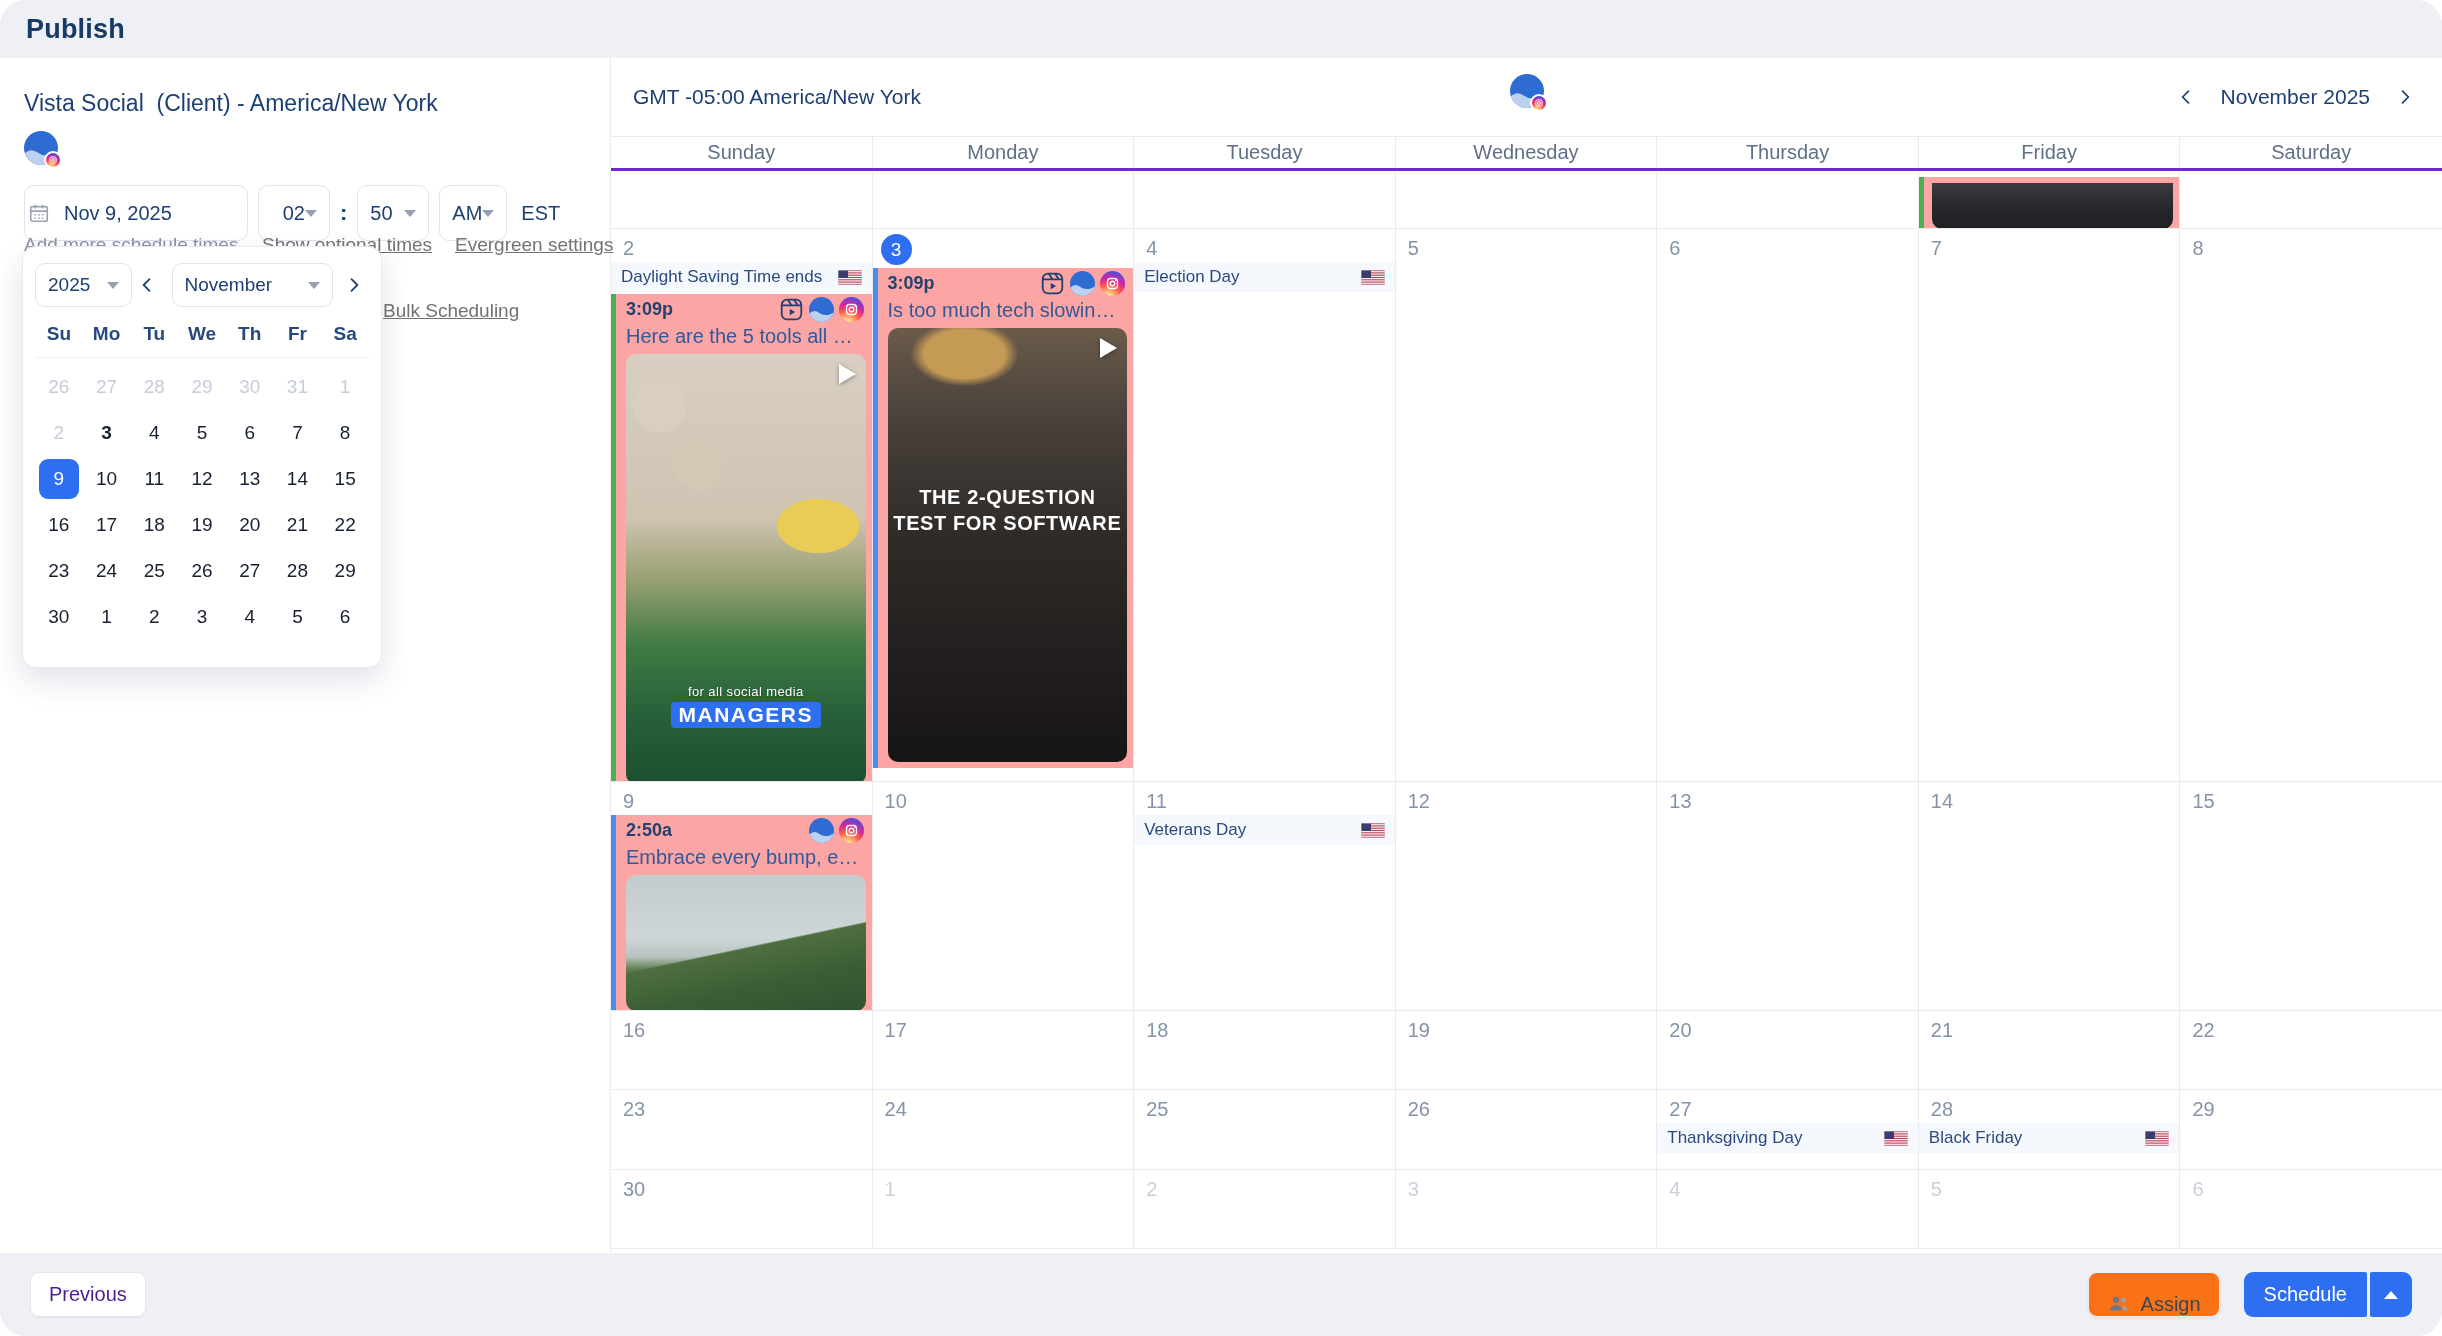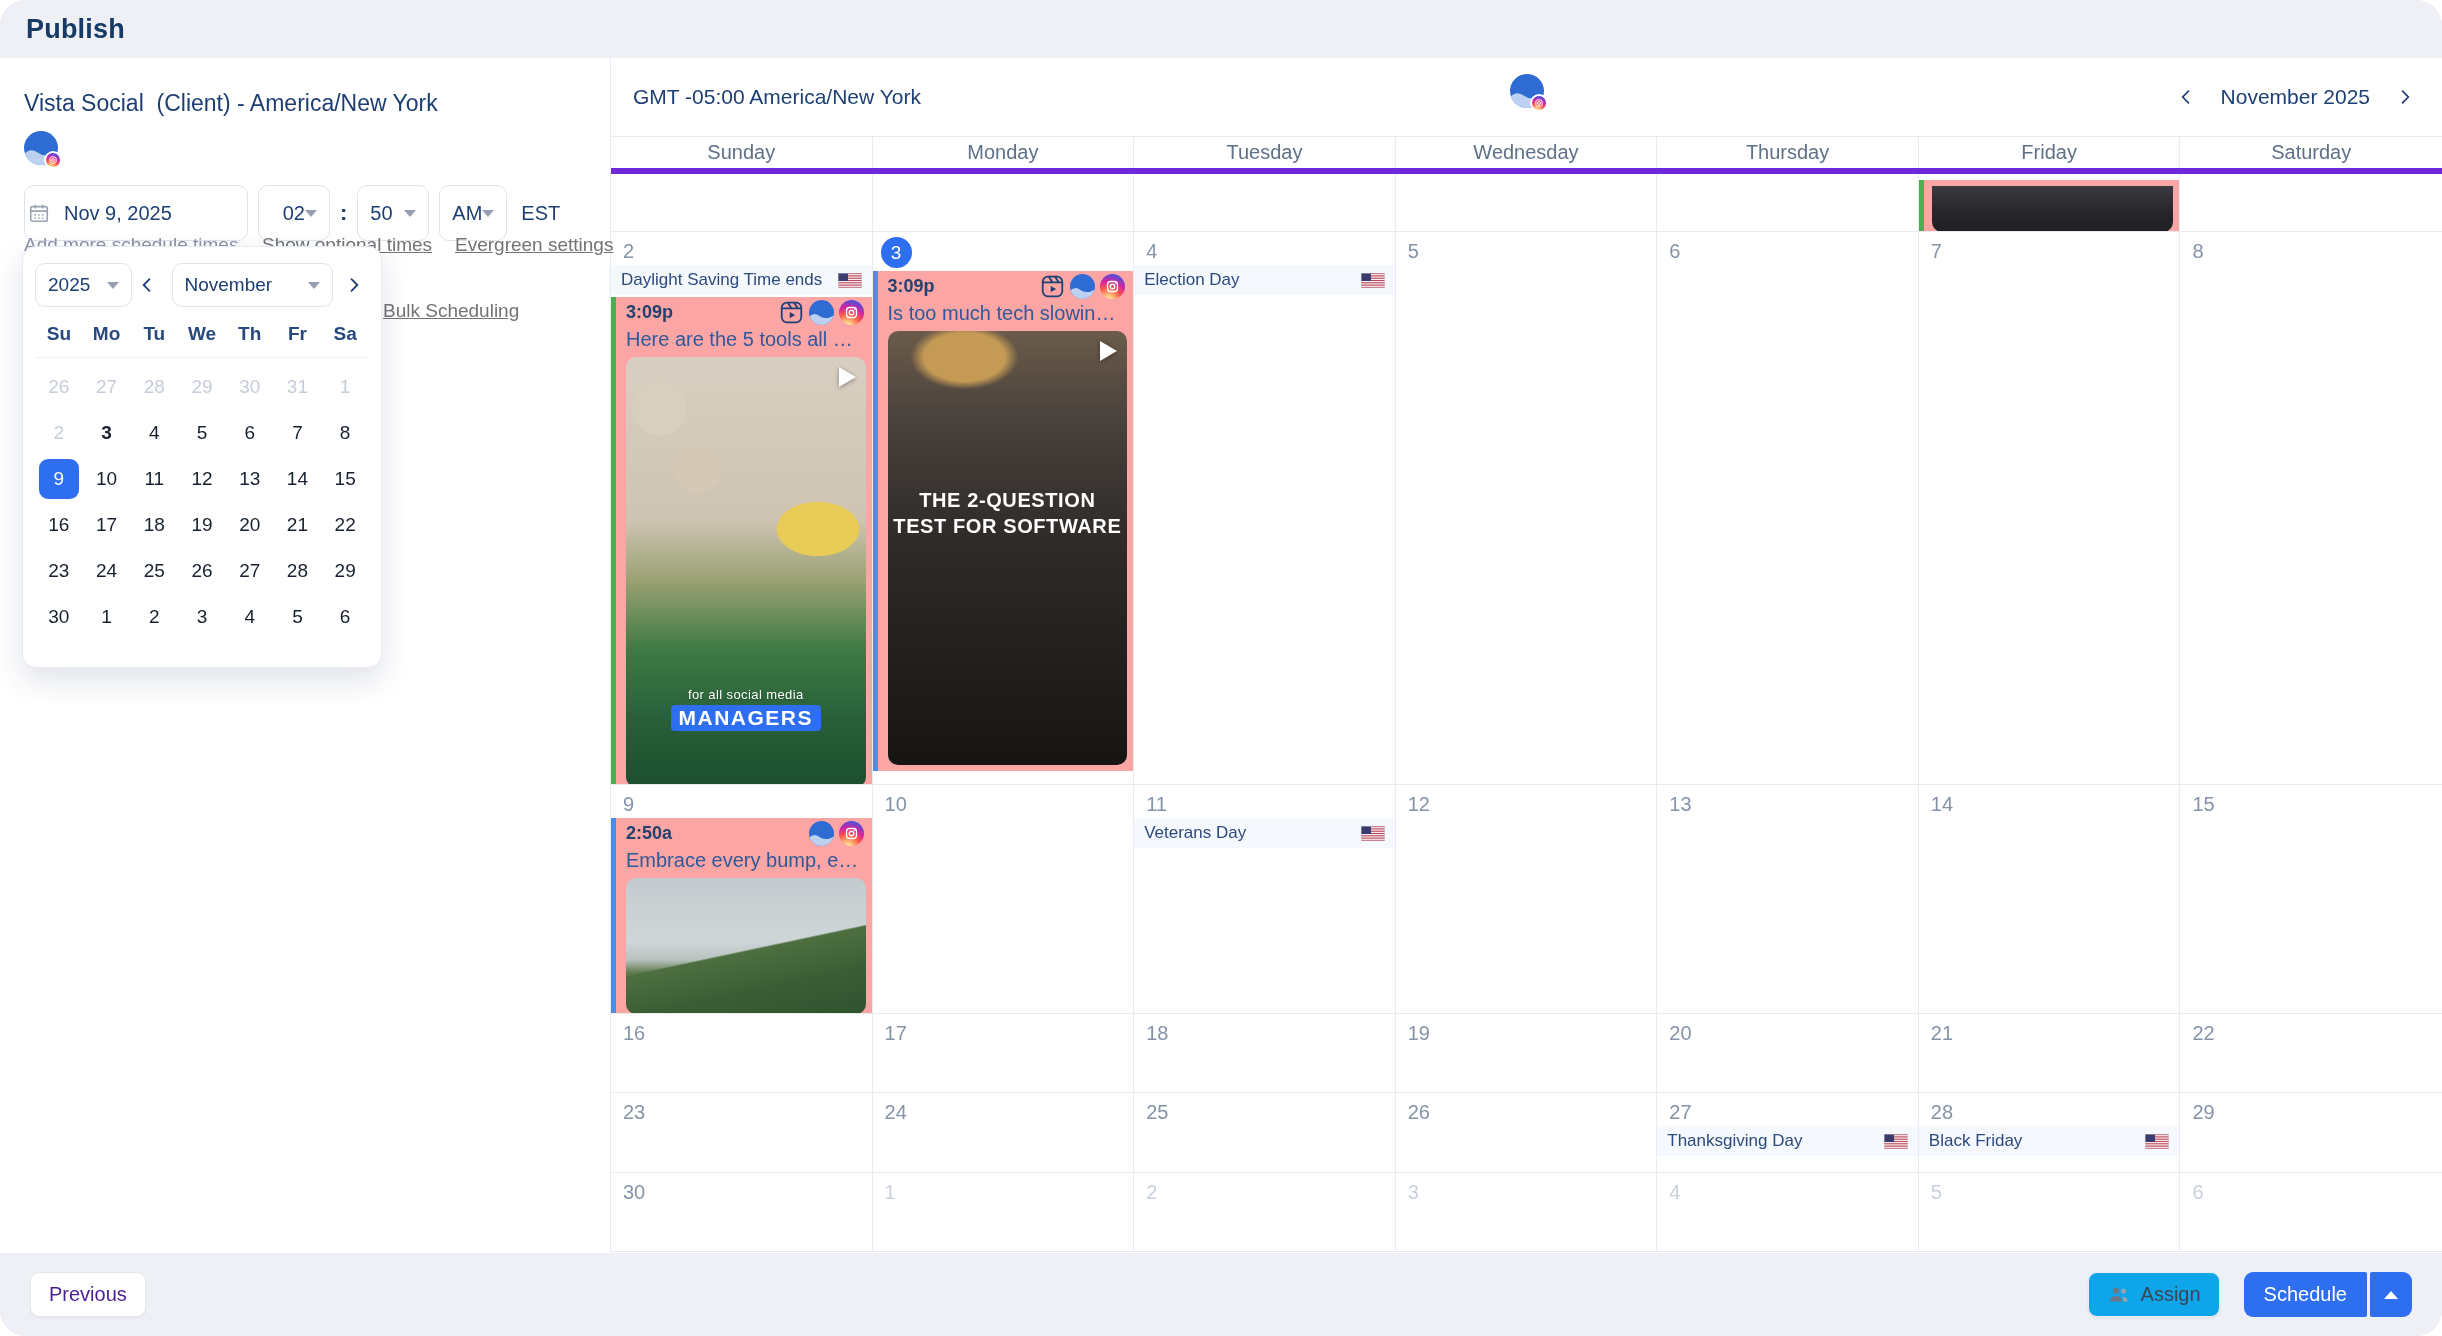--- a/index.html
+++ b/index.html
@@ -70,21 +70,21 @@
   
   .cal { flex:1; display:flex; flex-direction:column; background:#fff; overflow:hidden; }
   .cal-head { height:79px; display:flex; align-items:center; padding:0 22px; border-bottom:1px solid #e9ebf1; position:relative; }
   .cal-tz { font-size:21px; color:#1d3f73; }
   .cal-avatar { position:absolute; left:50%; transform:translateX(-50%); top:16px; }
   .cal-nav { margin-left:auto; display:flex; align-items:center; gap:20px; }
   .cal-month { font-size:21px; color:#1d3f73; }
   .nav-btn { background:none; border:none; width:30px; height:30px; display:flex; align-items:center; justify-content:center; cursor:pointer; }
   .nav-btn svg { width:20px; height:20px; }
 
-  .cal-daynames { display:grid; grid-template-columns:repeat(7,1fr); border-bottom:6px solid #6d28d9; }
+  .cal-daynames { display:grid; grid-template-columns:repeat(7,1fr); border-bottom:3px solid #6d28d9; }
   .cal-dn { height:31px; display:flex; align-items:center; justify-content:center; font-size:20px; color:#5f7089;
     border-right:1px solid #e9ebf1; }
   .cal-dn:last-child { border-right:none; }
 
   .cw { display:grid; grid-template-columns:repeat(7,1fr); border-bottom:1px solid #e9ebf1; }
   .cc { border-right:1px solid #e9ebf1; position:relative; overflow:hidden; padding-top:4px; }
   .cc:last-child { border-right:none; }
   .cday { display:block; margin:4px 0 2px 12px; font-size:20px; color:#8593a9; }
   .cday.muted { color:#c9d0dc; }
   .today-badge { display:inline-flex; width:31px; height:31px; border-radius:50%; background:#2e6ff2; color:#fff;
@@ -134,21 +134,21 @@
   .event.cut { padding:6px 0 0 0; margin-top:2px; }
   .thumb-cut { height:46px; margin:0 6px 0 8px; border-radius:0 0 10px 10px;
     background:linear-gradient(180deg,#3a3a40 0%, #26262b 55%, #1f1f24 100%); }
 
   
   .footer { position:absolute; left:0; right:0; bottom:0; height:83px; background:#eef0f5; display:flex; align-items:center;
     padding:0 30px; }
   .btn { height:45px; border-radius:9px; font-size:20px; font-family:inherit; cursor:pointer; }
   .btn-prev { background:#fff; border:1px solid #e3e6ec; color:#4c1d95; padding:0 18px; box-shadow:0 1px 2px rgba(20,30,60,.06); }
   .fspacer { flex:1; }
-  .btn-assign { background:#0ea5e9; border:1px solid #eceef3; color:#3a4556; padding:0 18px; display:flex; align-items:center;
+  .btn-assign { background:#f97316; border:1px solid #eceef3; color:#3a4556; padding:0 18px; display:flex; align-items:flex-end;
     gap:10px; box-shadow:0 1px 3px rgba(20,30,60,.08); margin-right:24px; }
   .btn-assign svg { width:24px; height:24px; }
   .btn-schedule { background:#2e6ff2; border:none; color:#fff; padding:0 20px; border-radius:9px 2px 2px 9px; }
   .btn-caret { background:#2e6ff2; border:none; width:42px; margin-left:3px; border-radius:2px 9px 9px 2px;
     display:flex; align-items:center; justify-content:center; }
   .up-caret { width:0; height:0; border-left:7px solid transparent; border-right:7px solid transparent; border-bottom:8px solid #fff; }
 </style>
 </head>
 <body>
 

